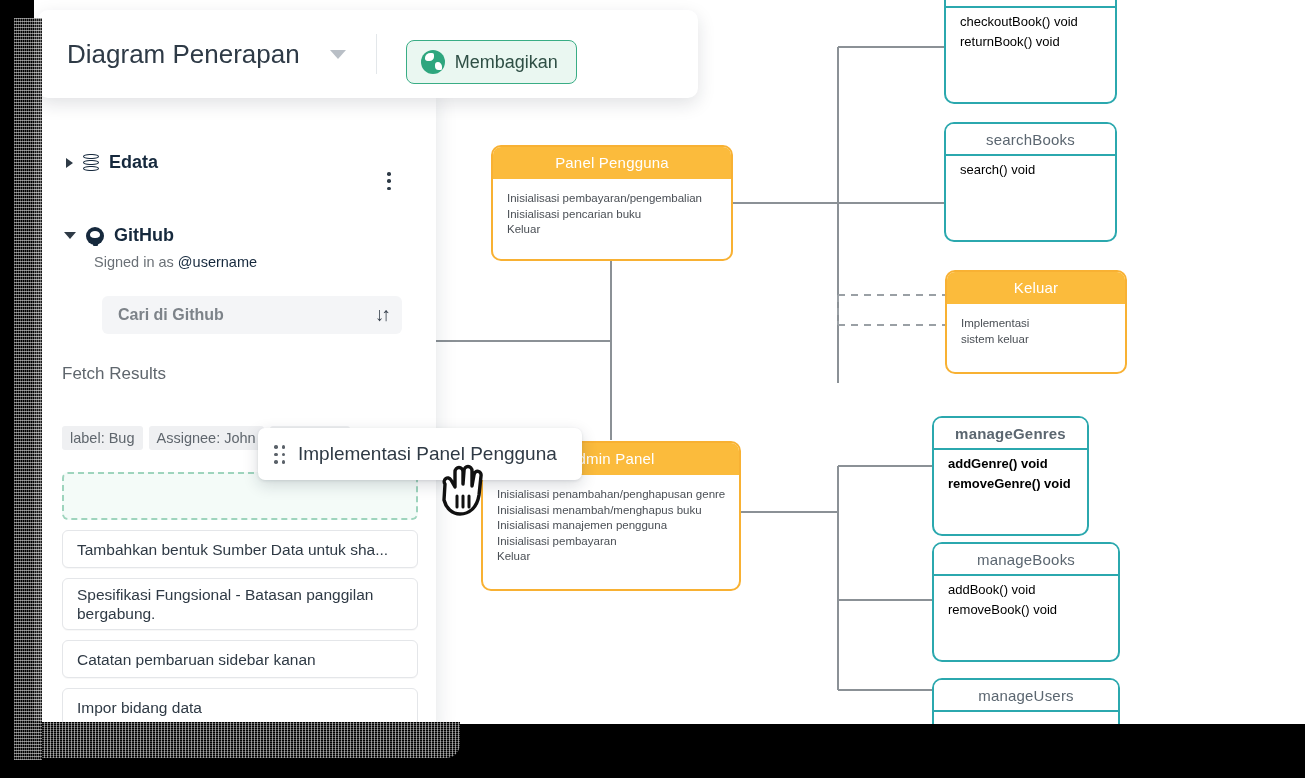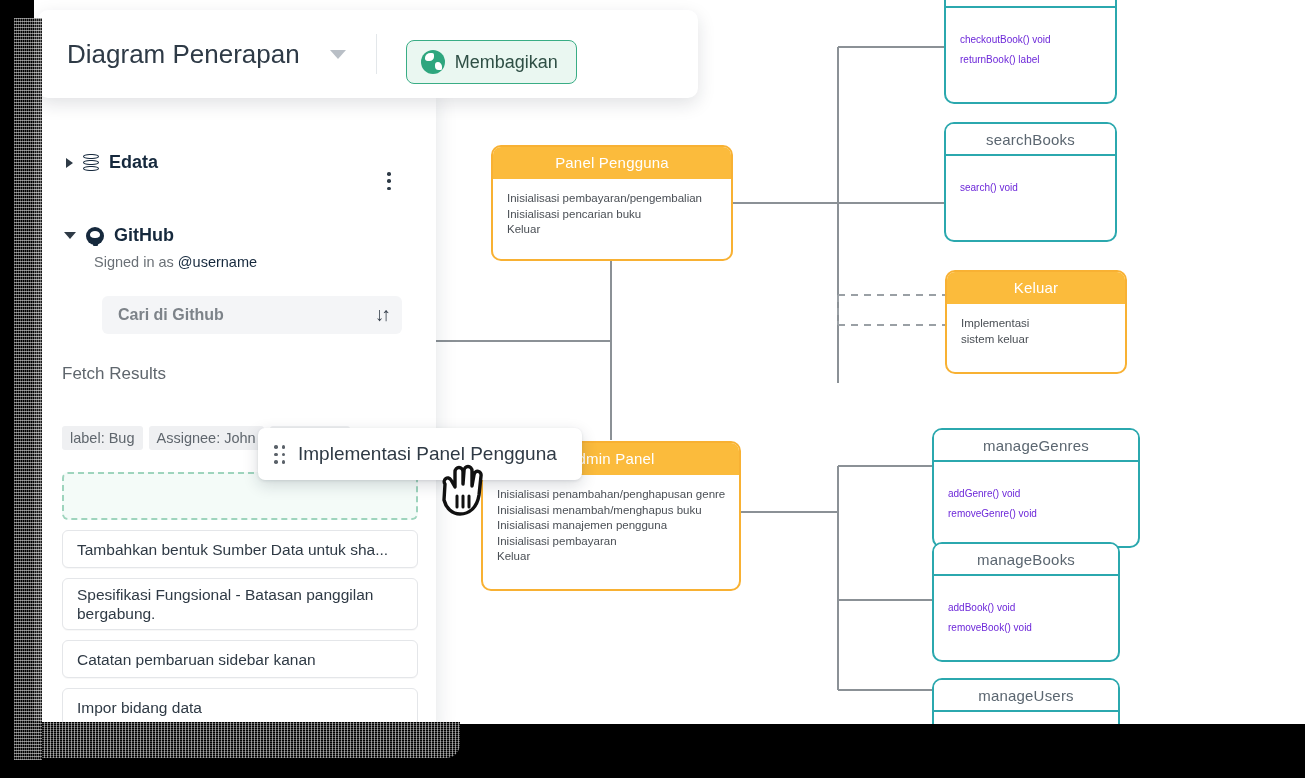--- a/index.html
+++ b/index.html
@@ -55,21 +55,21 @@
     height: 32px; line-height: 32px; text-align: center;
     font-size: 15px; letter-spacing: .2px;
   }
   .node.orange > .node-title { background: #FBBB3C; color: #ffffff; }
   .node.teal > .node-title   { color: #5b6670; background: #ffffff;
                                border-bottom: 2px solid #2BA8AE; }
   .node-body {
     padding: 12px 14px 10px 14px;
     font-size: 11.5px; line-height: 15.6px; color: #4a4f55;
   }
-  .node.teal > .node-body { font-size: 10px; line-height: 20px; color: #6d28d9; padding: 22px 14px; }
+  .node.teal > .node-body { font-size: 13px; line-height: 20px; color: #000000; padding: 4px 14px; }
   .node-body div { white-space: nowrap; }
 
   
   #panel {
     position: absolute; left: 38px; top: 10px; width: 398px; height: 710px;
     z-index: 20;
   }
   #panel-header {
     position: absolute; left: 0; top: 0; width: 660px; height: 88px;
     background: #ffffff; border-radius: 10px;
@@ -213,40 +213,40 @@
         <path d="M838 295 L945 295"></path>
         <path d="M838 325 L945 325"></path>
         <path d="M838 295 L838 325"></path>
       </g>
     </svg>
 
     <div class="node teal" style="left:944px; top:-26px; width:173px; height:130px;">
       <div class="node-title">checkoutSystem</div>
       <div class="node-body">
         <div>checkoutBook() void</div>
-        <div>returnBook() label</div>
+        <div>returnBook() void</div>
       </div>
     </div>
 
     <div class="node teal" style="left:944px; top:122px; width:173px; height:120px;">
       <div class="node-title">searchBooks</div>
       <div class="node-body">
         <div>search() void</div>
       </div>
     </div>
 
     <div class="node orange" style="left:945px; top:270px; width:182px; height:104px;">
       <div class="node-title">Keluar</div>
       <div class="node-body">
         <div>Implementasi</div>
         <div>sistem keluar</div>
       </div>
     </div>
 
-    <div class="node teal" style="left:932px; top:428px; width:208px; height:120px;">
+    <div class="node teal" style="left:932px; top:416px; width:157px; height:120px;font-weight:bold;">
       <div class="node-title">manageGenres</div>
       <div class="node-body">
         <div>addGenre() void</div>
         <div>removeGenre() void</div>
       </div>
     </div>
 
     <div class="node teal" style="left:932px; top:542px; width:188px; height:120px;">
       <div class="node-title">manageBooks</div>
       <div class="node-body">

